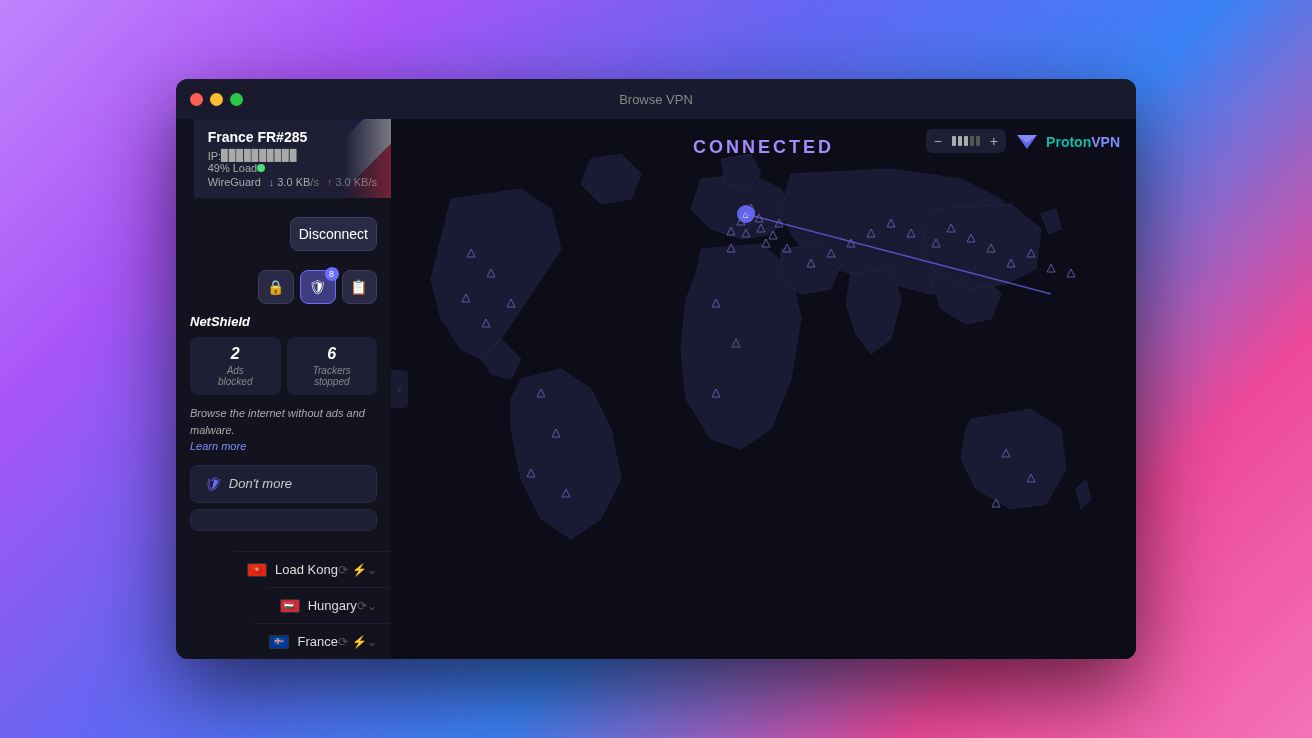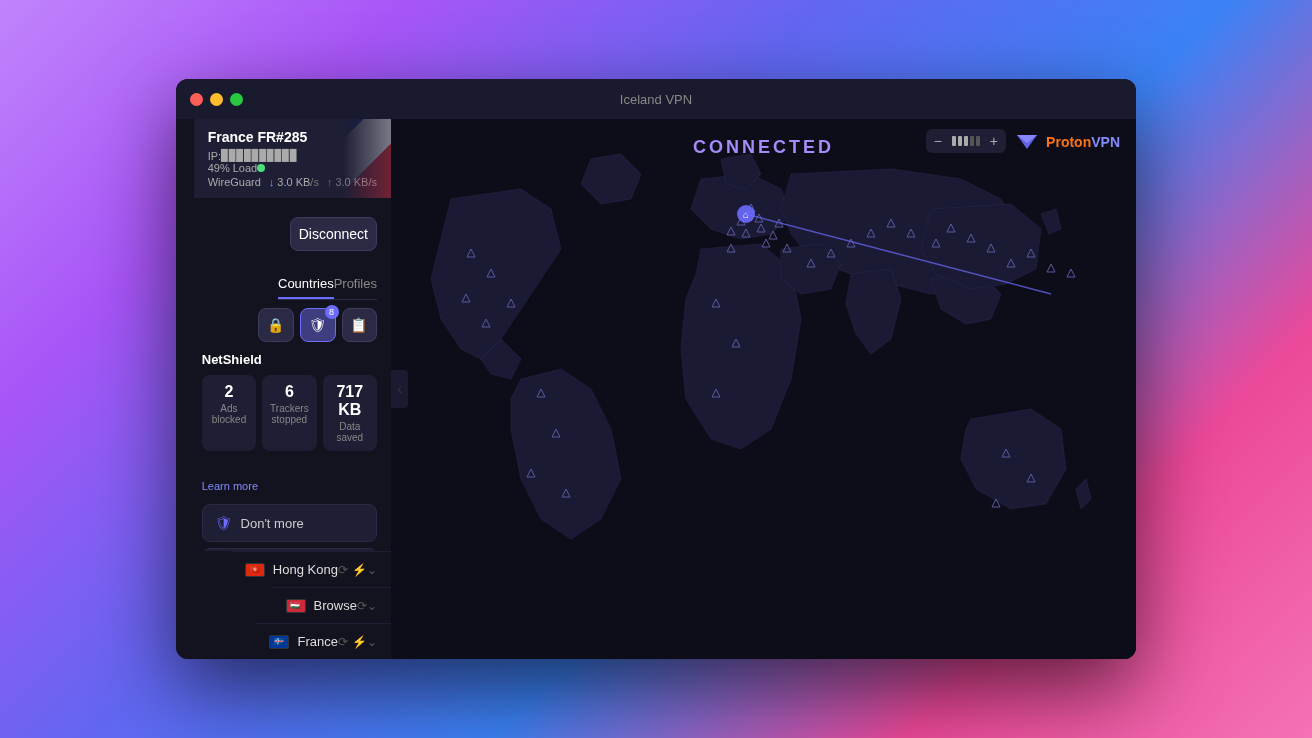--- a/index.html
+++ b/index.html
@@ -189,20 +189,21 @@
       border-radius: 50%;
       display: flex;
       align-items: center;
       justify-content: center;
     }
     
     .netshield-section {
       padding: 0 14px;
       flex: 1;
       overflow-y: auto;
+      font-style: italic;
     }
     .netshield-title {
       color: #fff;
       font-size: 13px;
       font-weight: 600;
       margin-bottom: 8px;
     }
     .stats-row {
       display: flex;
       gap: 6px;
@@ -361,21 +362,21 @@
 <body>
 
 <div class="window">
 
   <div class="titlebar">
     <div class="traffic-lights">
       <div class="traffic-light tl-red"></div>
       <div class="traffic-light tl-yellow"></div>
       <div class="traffic-light tl-green"></div>
     </div>
-    <span class="titlebar-title">Iceland VPN</span>
+    <span class="titlebar-title">Browse VPN</span>
   </div>
 
   <div class="main-content">
 
     <div class="sidebar">
 
       <div class="server-header">
         <div class="server-flag"></div>
         <div class="server-name">France FR#285</div>
         <div class="server-meta">
@@ -394,24 +395,20 @@
           </div>
           <div class="speed-item">
             <span class="arrow-up">↑</span>
             <span>3.0 KB/s</span>
           </div>
         </div>
       </div>
 
       <div class="disconnect-btn">Disconnect</div>
 
-      <div class="tabs">
-        <div class="tab active">Countries</div>
-        <div class="tab">Profiles</div>
-      </div>
 
       <div class="icon-row">
         <div class="icon-btn">
           <span>🔒</span>
         </div>
         <div class="icon-btn active">
           <span>🛡</span>
           <span class="badge">8</span>
         </div>
         <div class="icon-btn">
@@ -424,55 +421,52 @@
 
         <div class="stats-row">
           <div class="stat-box">
             <div class="stat-num">2</div>
             <div class="stat-label">Ads<br>blocked</div>
           </div>
           <div class="stat-box">
             <div class="stat-num">6</div>
             <div class="stat-label">Trackers<br>stopped</div>
           </div>
-          <div class="stat-box">
-            <div class="stat-num">717 KB</div>
-            <div class="stat-label">Data<br>saved</div>
-          </div>
         </div>
 
         <div class="netshield-desc">
+          <span>Browse the internet without ads and malware.</span>
           <br>
           <a>Learn more</a>
         </div>
 
         <div class="block-option">
           <span class="shield-icon">🛡</span>
           <span>Don't more</span>
         </div>
         <div class="block-option">
           
           
         </div>
 
       </div>
 
       <div class="country-item">
         <div class="country-flag" style="background: linear-gradient(#DE2910 50%, #DE2910); border: 1px solid #333; display:flex; align-items:center; justify-content:center; font-size:8px; color:#FFDE00;">🇭🇰</div>
-        <span class="country-name">Hong Kong</span>
+        <span class="country-name">Load Kong</span>
         <div class="country-icons">
           <span>⟳</span>
           <span>⚡</span>
         </div>
         <span class="chevron">⌄</span>
       </div>
 
       <div class="country-item">
         <div class="country-flag" style="background: #CE2939; border: 1px solid #333; display:flex; align-items:center; justify-content:center; font-size:8px;">🇭🇺</div>
-        <span class="country-name">Browse</span>
+        <span class="country-name">Hungary</span>
         <div class="country-icons">
           <span>⟳</span>
         </div>
         <span class="chevron">⌄</span>
       </div>
 
       <div class="country-item">
         <div class="country-flag" style="background: #003897; border: 1px solid #333; display:flex; align-items:center; justify-content:center; font-size:8px;">🇮🇸</div>
         <span class="country-name">France</span>
         <div class="country-icons">
@@ -492,21 +486,21 @@
       
       <div class="connected-badge">CONNECTED</div>
 
       
       <div class="proton-logo">
         <svg class="proton-logo-icon" viewBox="0 0 26 26" fill="none">
           <polygon points="3,6 13,20 23,6" fill="#6d6dff" opacity="0.9"></polygon>
           <polygon points="3,6 13,14 23,6" fill="#9090ff" opacity="0.8"></polygon>
         </svg>
         <div>
-          <span style="color:#f97316; font-size:14px; font-weight:700;">Proton</span><span style="color:#818cf8; font-size:14px; font-weight:700;">VPN</span>
+          <span style="color:#14b8a6; font-size:14px; font-weight:700;">Proton</span><span style="color:#818cf8; font-size:14px; font-weight:700;">VPN</span>
         </div>
       </div>
 
       
       <div class="zoom-controls">
         <span class="zoom-btn">−</span>
         <div class="zoom-bar">
           <div class="zoom-segment filled"></div>
           <div class="zoom-segment filled"></div>
           <div class="zoom-segment filled"></div>

